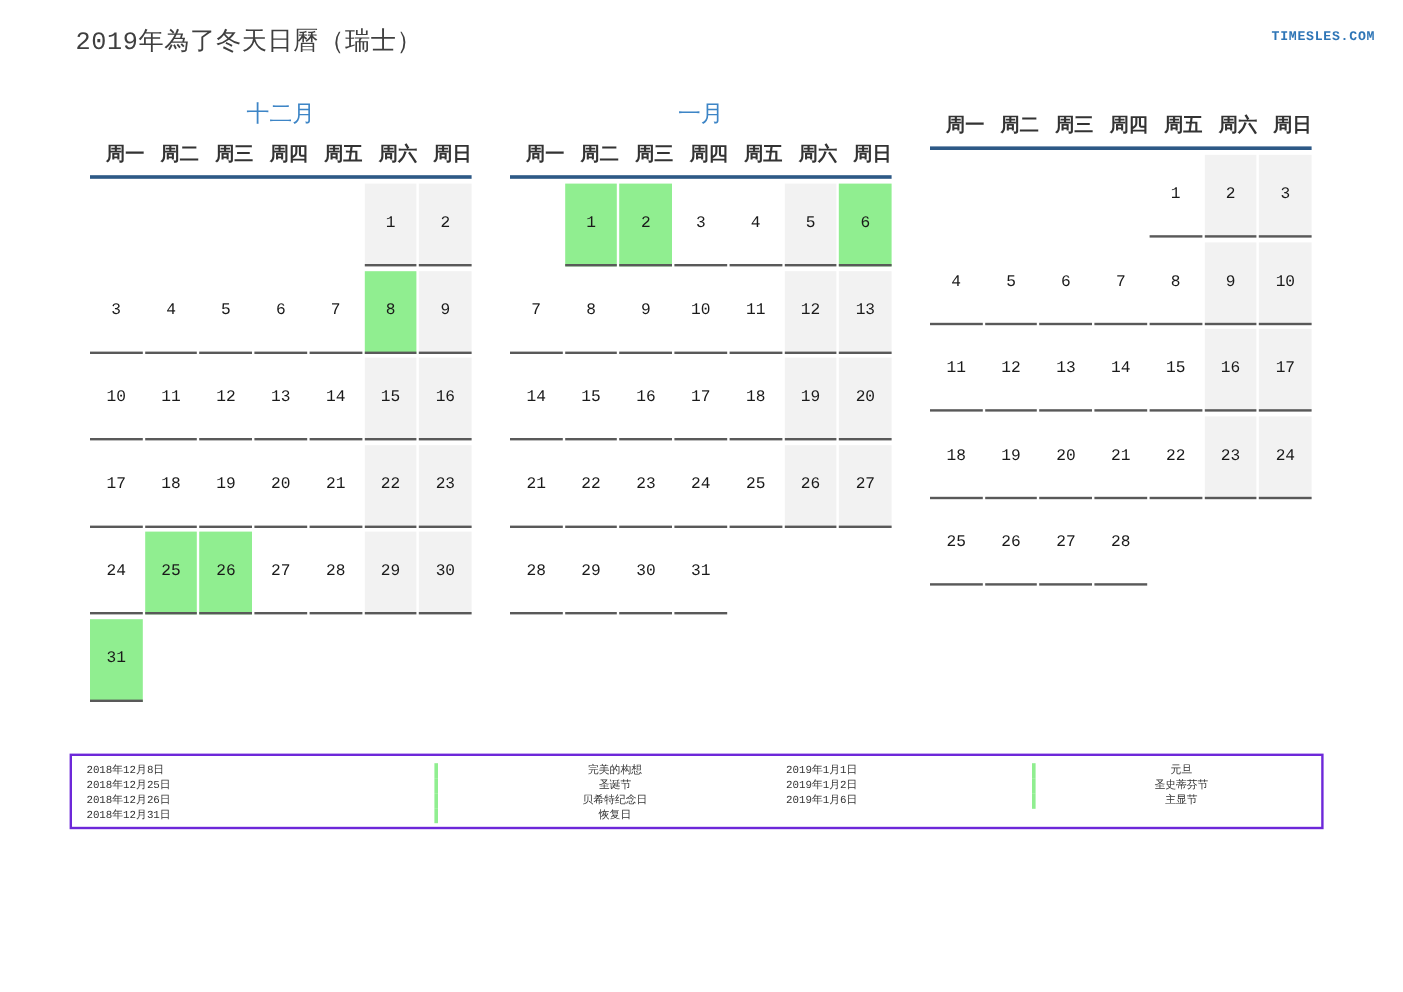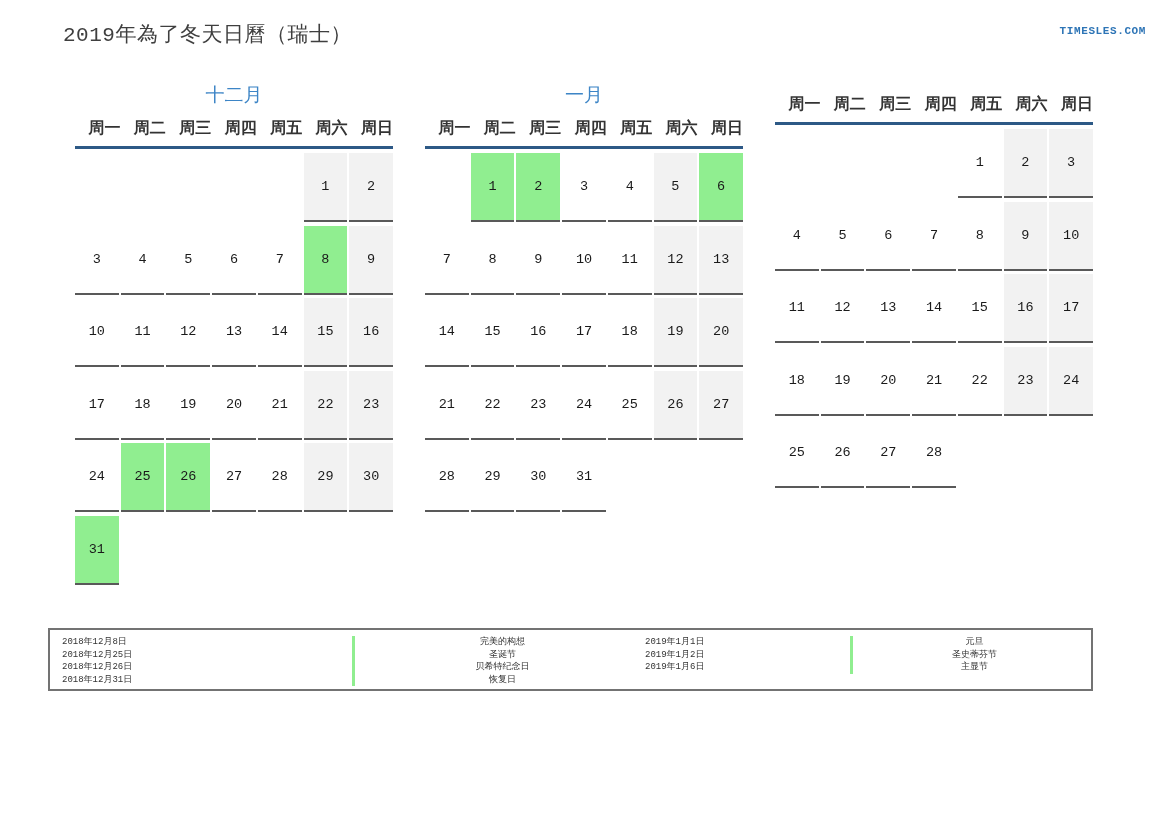--- a/index.html
+++ b/index.html
@@ -36,22 +36,22 @@
   .cell {
     height:69px; display:flex; align-items:center; justify-content:center;
     font-size:13.5px; color:#1a1a1a; box-sizing:border-box;
   }
   .cell.normal, .cell.weekend, .cell.holiday {
     border-bottom:2.5px solid var(--cell-border,#595959);
   }
   .cell.weekend { background:var(--weekend-gray,#f2f2f2); }
   .cell.holiday { background:var(--holiday-green,#90ee90); }
   .legend {
-    position:absolute; left:48px; top:628px; width:1045px; height:63px;
-    border:2px solid #737373; box-sizing:border-box;
+    position:absolute; left:58px; top:628px; width:1045px; height:63px;
+    border:2px solid #6d28d9; box-sizing:border-box;
     display:grid; grid-template-columns:290px 293px 205px 1fr;
     padding:6px 0 0 12px; align-content:start;
   }
   .legend-col { display:flex; flex-direction:column; }
   .legend-date { font-size:9px; line-height:12.5px; color:#333333; white-space:nowrap; }
   .legend-holiday {
     font-size:9px; line-height:12.5px; color:#333333; white-space:nowrap;
     border-left:3px solid var(--holiday-green,#90ee90); padding-left:5px;text-align:center;
   }
 </style>

